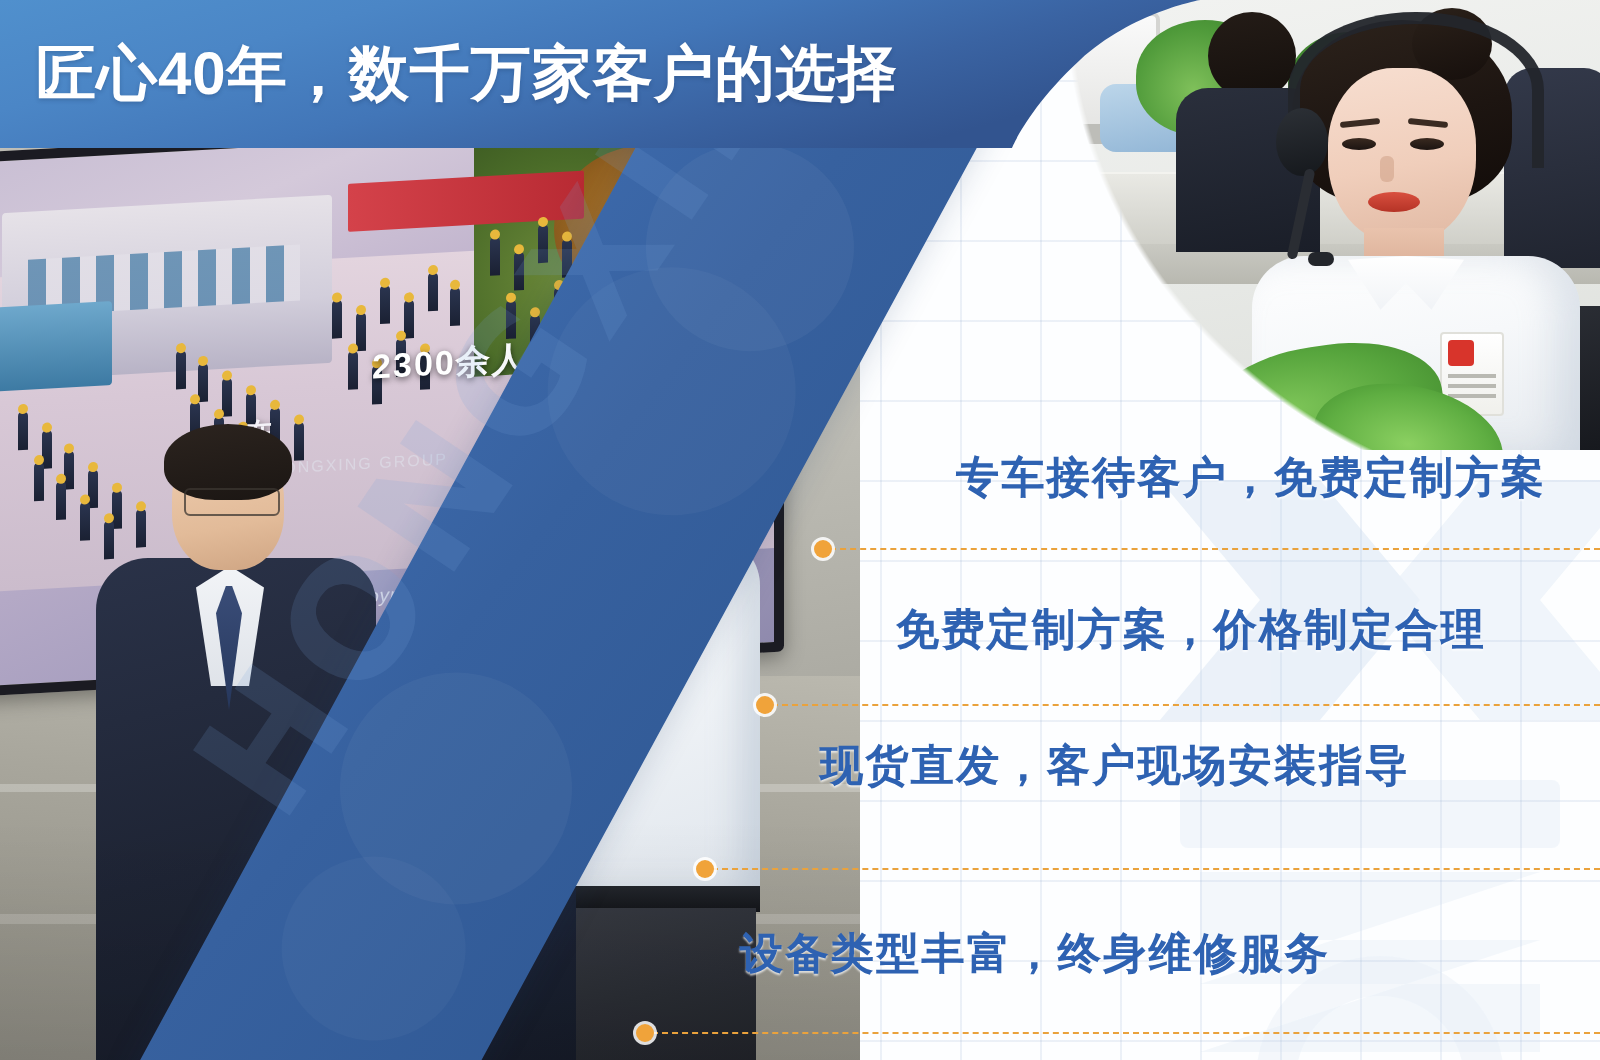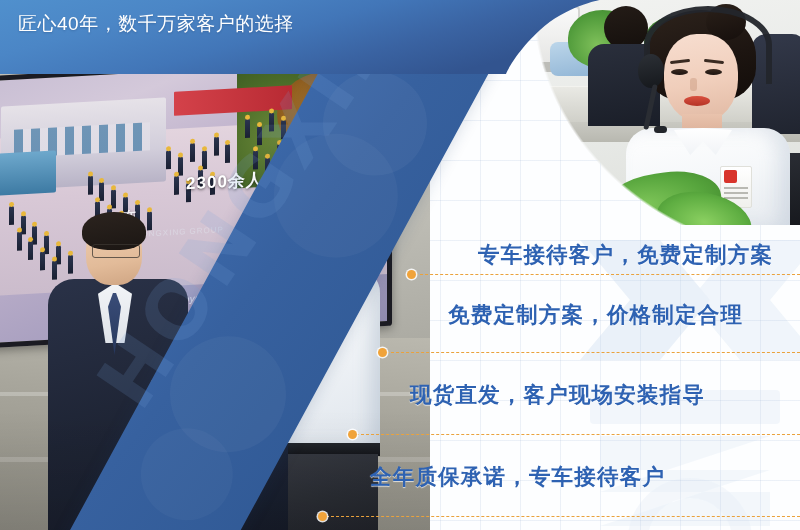--- a/index.html
+++ b/index.html
@@ -31,22 +31,22 @@
 
   
   .logo-wm{
     position:absolute;right:-40px;bottom:-40px;width:300px;height:330px;
     opacity:.5;pointer-events:none;
   }
   .header-curve{
     position:absolute;left:0;top:0;width:600px;height:74px;z-index:7;
   }
   .header-title{
-    position:absolute;left:18px;top:2px;
-    font-size:19px;font-weight:normal;color:#ffffff;
+    position:absolute;left:18px;top:16px;
+    font-size:30px;font-weight:bold;color:#ffffff;
     letter-spacing:.5px;line-height:44px;z-index:9;
     text-shadow:0 1px 2px rgba(20,45,85,.25);
     white-space:nowrap;
   }
 
   
   .photo-left{
     position:absolute;left:0;top:73px;width:430px;height:457px;
     overflow:hidden;z-index:3;
   }
@@ -478,45 +478,45 @@
         <stop offset="100%" stop-color="#32548f"></stop>
       </linearGradient>
     </defs>
     <path d="M0 0 H600 C600 0 566 6 540 30 C514 54 506 74 506 74 H0 Z" fill="url(#hdg)"></path>
   </svg>
   <div class="header-title">匠心40年，数千万家客户的选择</div>
 
   <div class="features">
 
     <div class="feat-row" style="top:0;">
-      <div class="feat-text" style="left:148px;top:12px;margin-top:16px;">专车接待客户，免费定制方案</div>
+      <div class="feat-text" style="left:148px;top:12px;">专车接待客户，免费定制方案</div>
     </div>
     <div class="sep" style="left:77px;top:62px;width:393px;">
       <div class="line" style="width:385px;"></div>
       <div class="dot"></div>
     </div>
 
     <div class="feat-row" style="top:76px;">
       <div class="feat-text" style="left:118px;top:12px;">免费定制方案，价格制定合理</div>
     </div>
     <div class="sep" style="left:48px;top:140px;width:422px;">
       <div class="line" style="width:414px;"></div>
       <div class="dot"></div>
     </div>
 
     <div class="feat-row" style="top:154px;">
-      <div class="feat-text" style="left:80px;top:14px;">现货直发，客户现场安装指导</div>
+      <div class="feat-text" style="left:80px;top:2px;">现货直发，客户现场安装指导</div>
     </div>
     <div class="sep" style="left:18px;top:222px;width:452px;">
       <div class="line" style="width:444px;"></div>
       <div class="dot"></div>
     </div>
 
     <div class="feat-row" style="top:236px;">
-      <div class="feat-text" style="left:40px;top:14px;">全年质保承诺，专车接待客户</div>
+      <div class="feat-text" style="left:40px;top:14px;">设备类型丰富，终身维修服务</div>
     </div>
     <div class="sep" style="left:-12px;top:304px;width:482px;">
       <div class="line" style="width:474px;"></div>
       <div class="dot"></div>
     </div>
 
   </div>
 
 </div>
 

